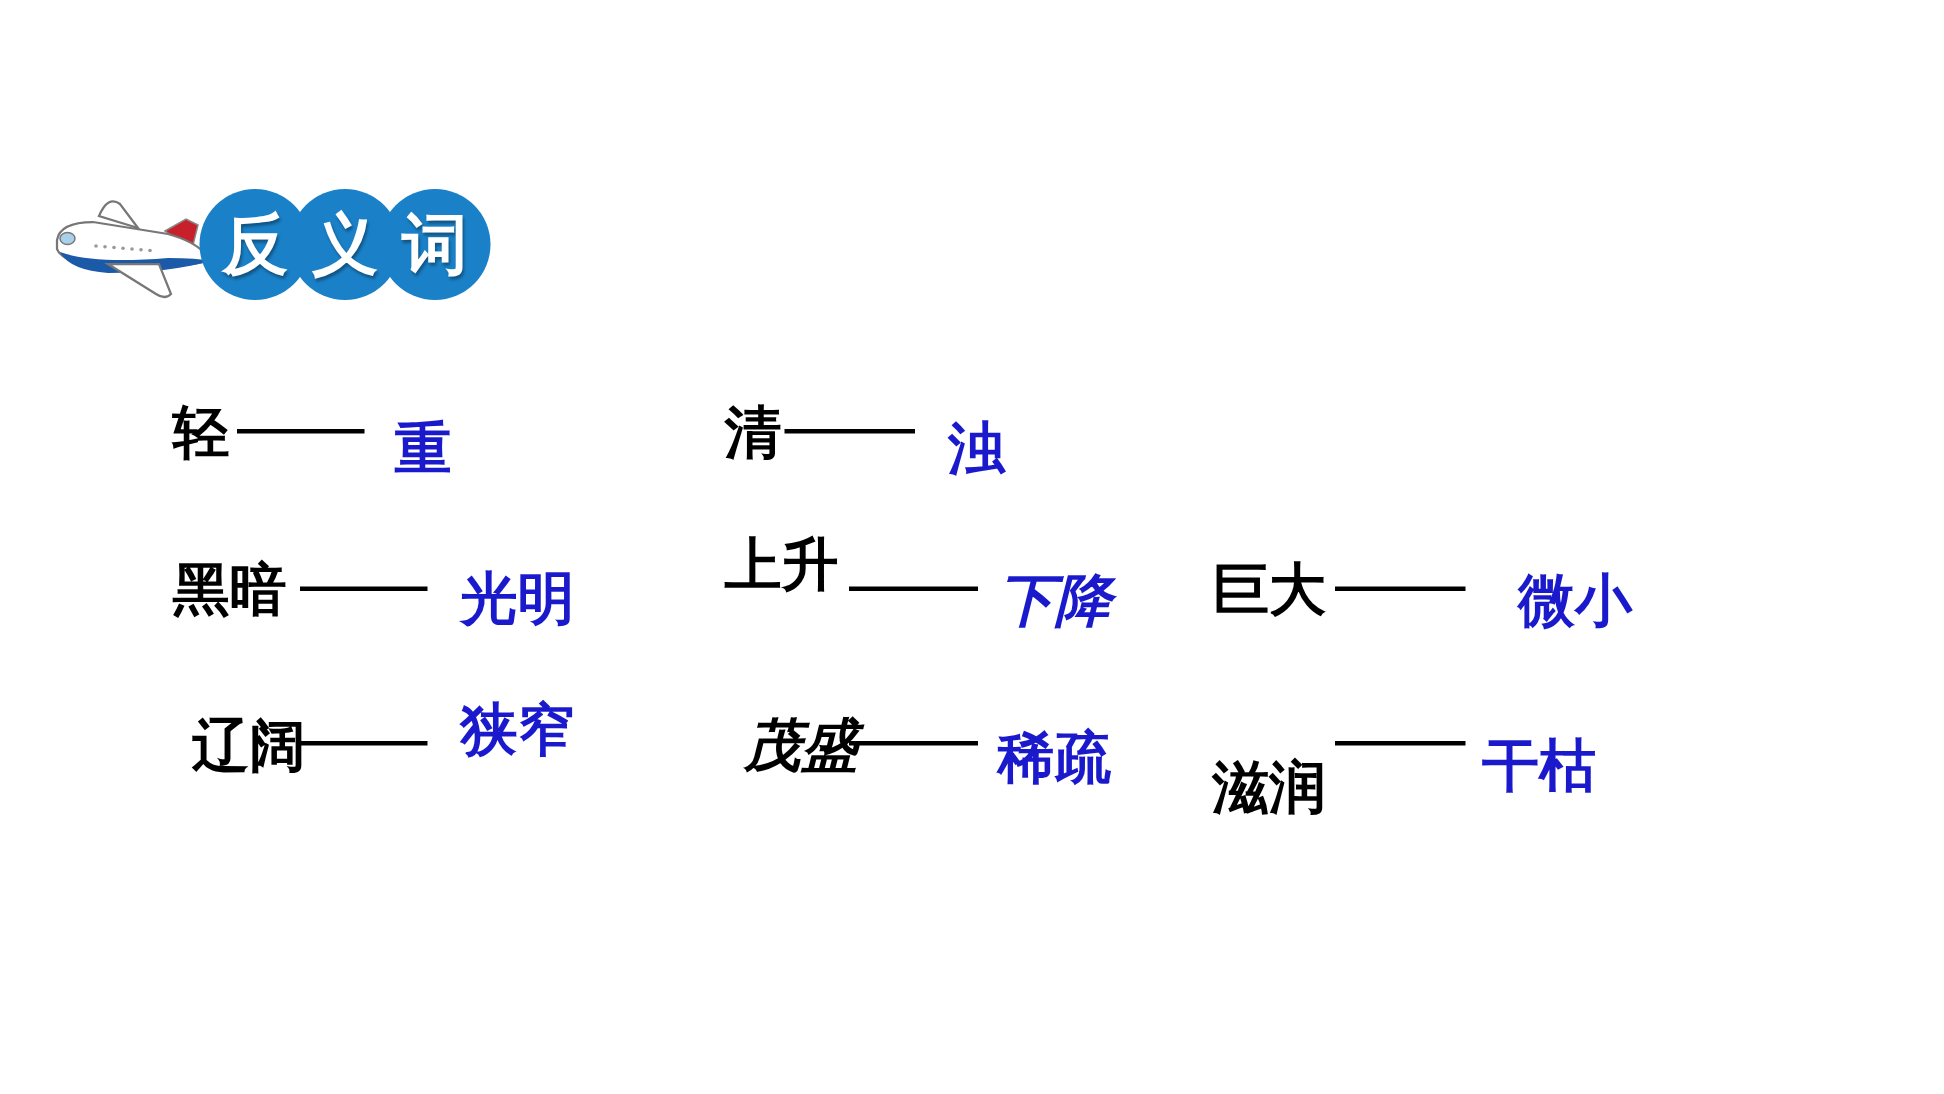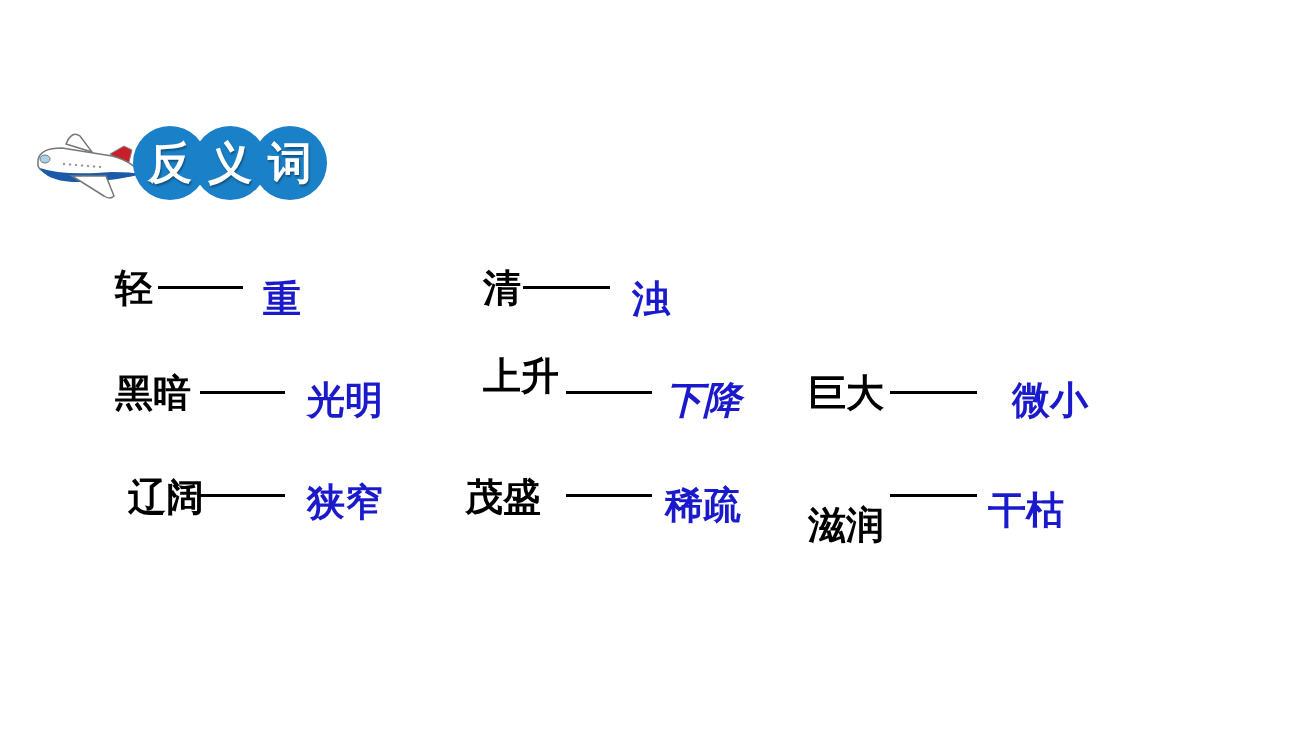--- a/index.html
+++ b/index.html
@@ -64,21 +64,21 @@
 <div class="word" style="left:483px; top:354px;">上升</div>
 <div class="dash" style="left:566px; top:391px; width:86px;"></div>
 <div class="answer" style="left:665px; top:378px;font-style:italic;">下降</div>
 
 <div class="word" style="left:808px; top:371px;">巨大</div>
 <div class="dash" style="left:890px; top:391px; width:87px;"></div>
 <div class="answer" style="left:988px; top:378px;margin-left:24px;">微小</div>
 
 <div class="word" style="left:128px; top:475px;">辽阔</div>
 <div class="dash" style="left:200px; top:494px; width:85px;"></div>
-<div class="answer" style="left:307px; top:483px;font-family:Liberation Mono, monospace;">狭窄</div>
+<div class="answer" style="left:307px; top:464px;">狭窄</div>
 
-<div class="word" style="left:465px; top:475px;">茂盛</div>
+<div class="word" style="left:496px; top:475px;font-style:italic;">茂盛</div>
 <div class="dash" style="left:566px; top:494px; width:86px;"></div>
 <div class="answer" style="left:665px; top:483px;text-align:right;">稀疏</div>
 
 <div class="word" style="left:808px; top:503px;">滋润</div>
 <div class="dash" style="left:890px; top:494px; width:87px;"></div>
 <div class="answer" style="left:988px; top:488px;">干枯</div>
 
 </body></html>

